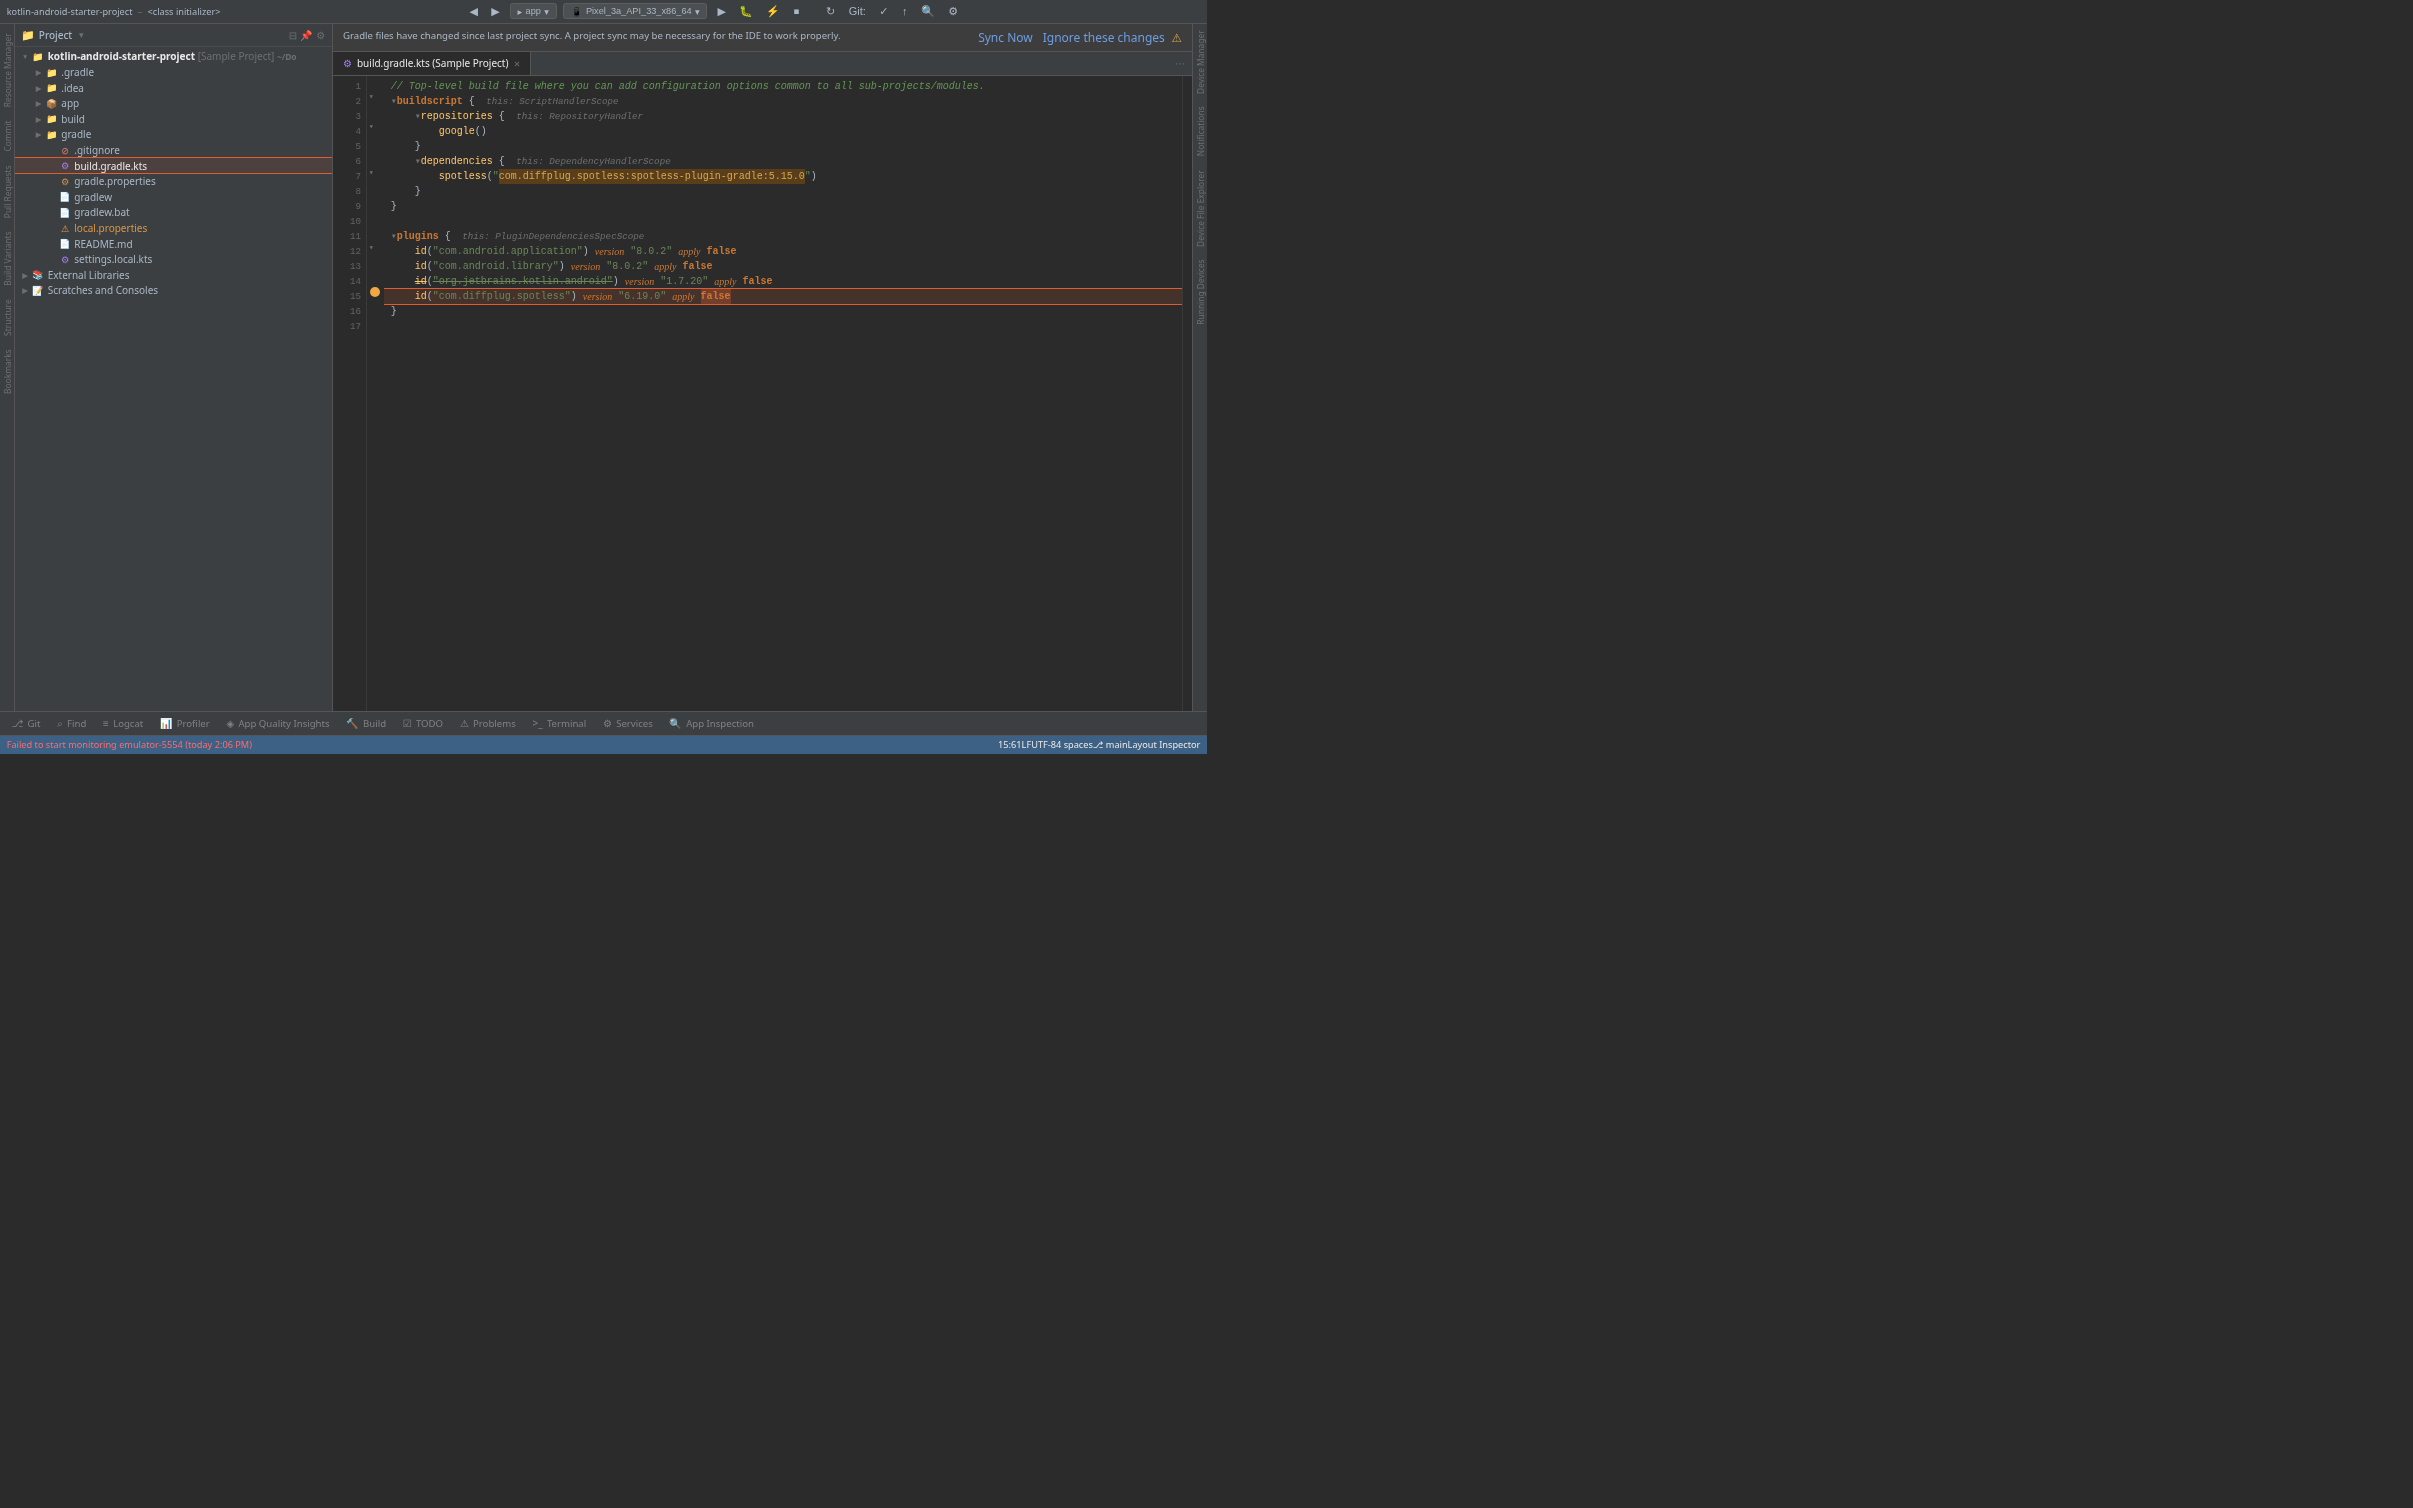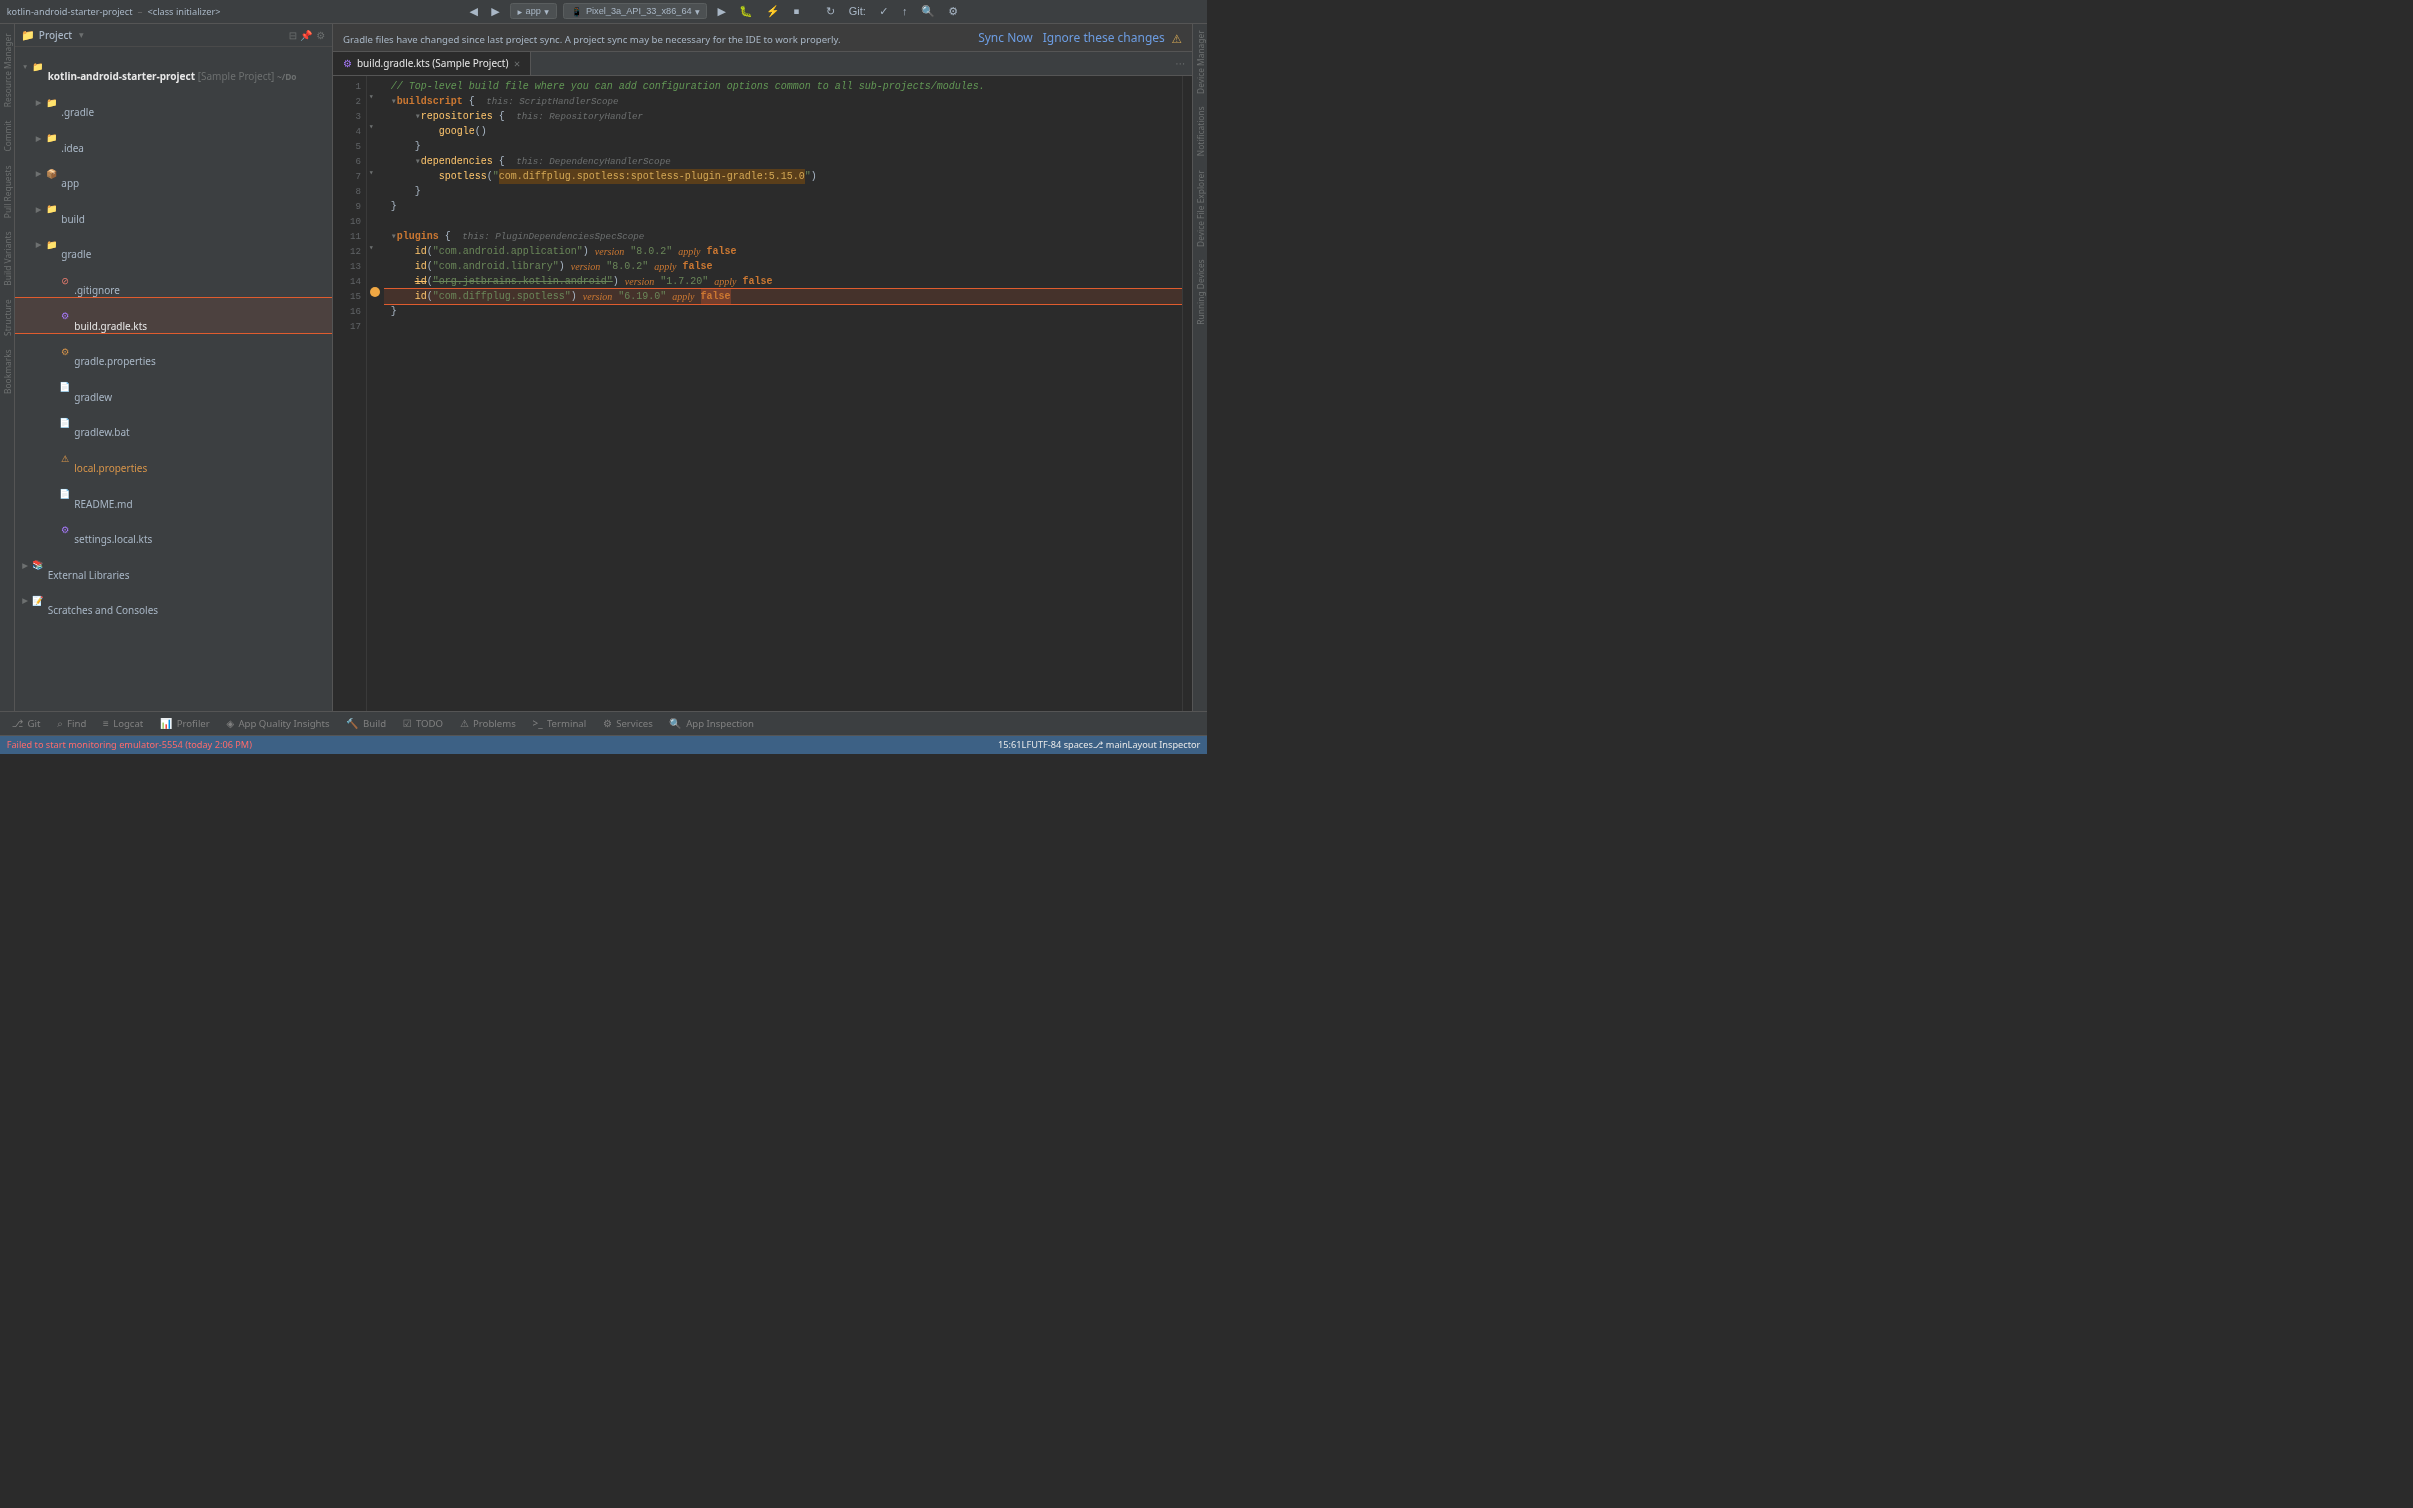--- a/index.html
+++ b/index.html
@@ -134,42 +134,41 @@
       height: 13.4px;
       display: inline-flex;
       align-items: center;
       justify-content: center;
       font-size: 9.2px;
       margin-right: 2.5px;
     }
     .tree-label {
       color: #a9b7c6;
       font-size: 10px;
-      margin-top: 20px;
     }
     .tree-label.bold { font-weight: bold; color: #e8e8e8; }
 
     
     .icon-folder { color: #6d9de2; }
 
     
     .editor-area {
       flex: 1;
       display: flex;
       flex-direction: column;
       overflow: hidden;
     }
 
     
     .notification-bar {
       background: #3d3d3d;
       border-bottom: 0.8px solid #555;
       padding: 5px 10px;
       display: flex;
-      align-items: flex-end;
+      align-items: flex-start;
       gap: 6.7px;
       font-size: 9.6px;
       color: #a9b7c6;
       flex-shrink: 0;
       height: 28.5px;
     }
     .notification-text { flex: 1; }
     .notification-actions {
       display: flex;
       gap: 10px;

